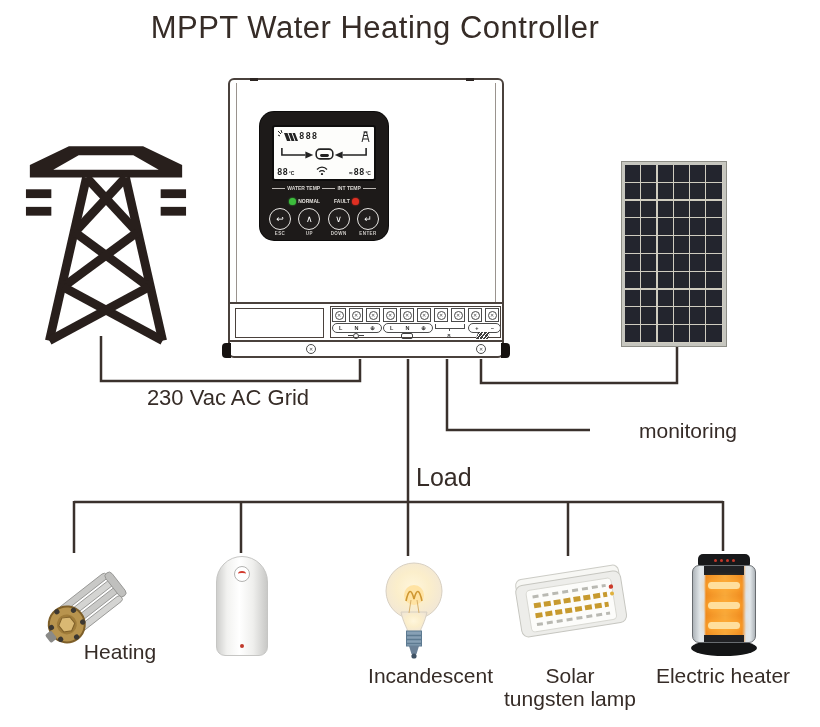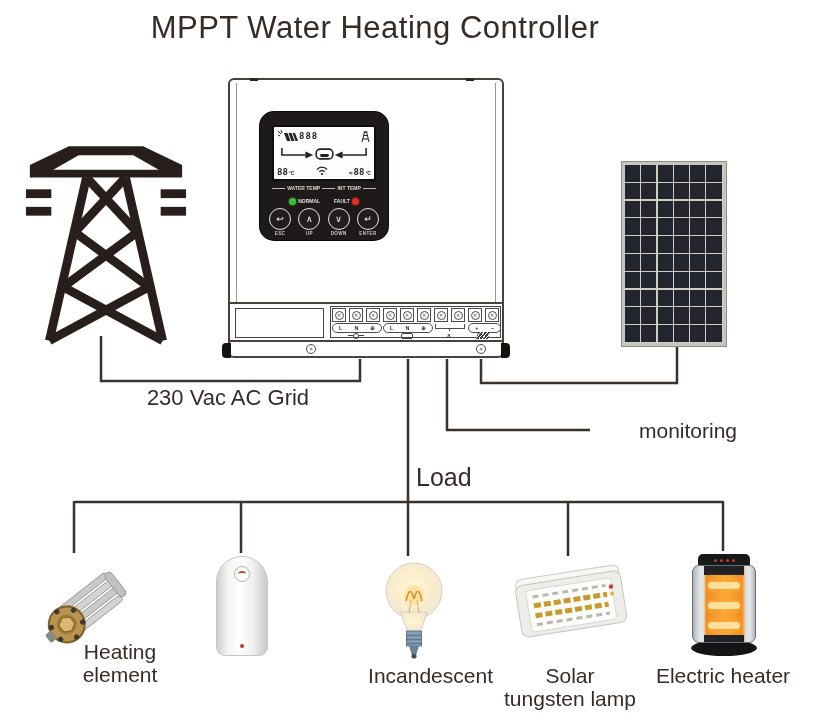--- a/index.html
+++ b/index.html
@@ -408,21 +408,20 @@
       <div class="tube" style="top:16px;"></div>
       <div class="tube" style="top:36px;"></div>
       <div class="tube" style="top:56px;"></div>
       <div class="grill-bot"></div>
     </div>
     <div id="h-base"></div>
   </div>
 
   <div class="abs load-label" id="ll-0">
     <div>Heating</div>
-      <div>element</div>
   </div>
   <div class="abs load-label" id="ll-2">
     <div>Incandescent</div>
       <div></div>
   </div>
   <div class="abs load-label" id="ll-3">
     <div>Solar</div>
       <div>tungsten lamp</div>
   </div>
   <div class="abs load-label" id="ll-4">

